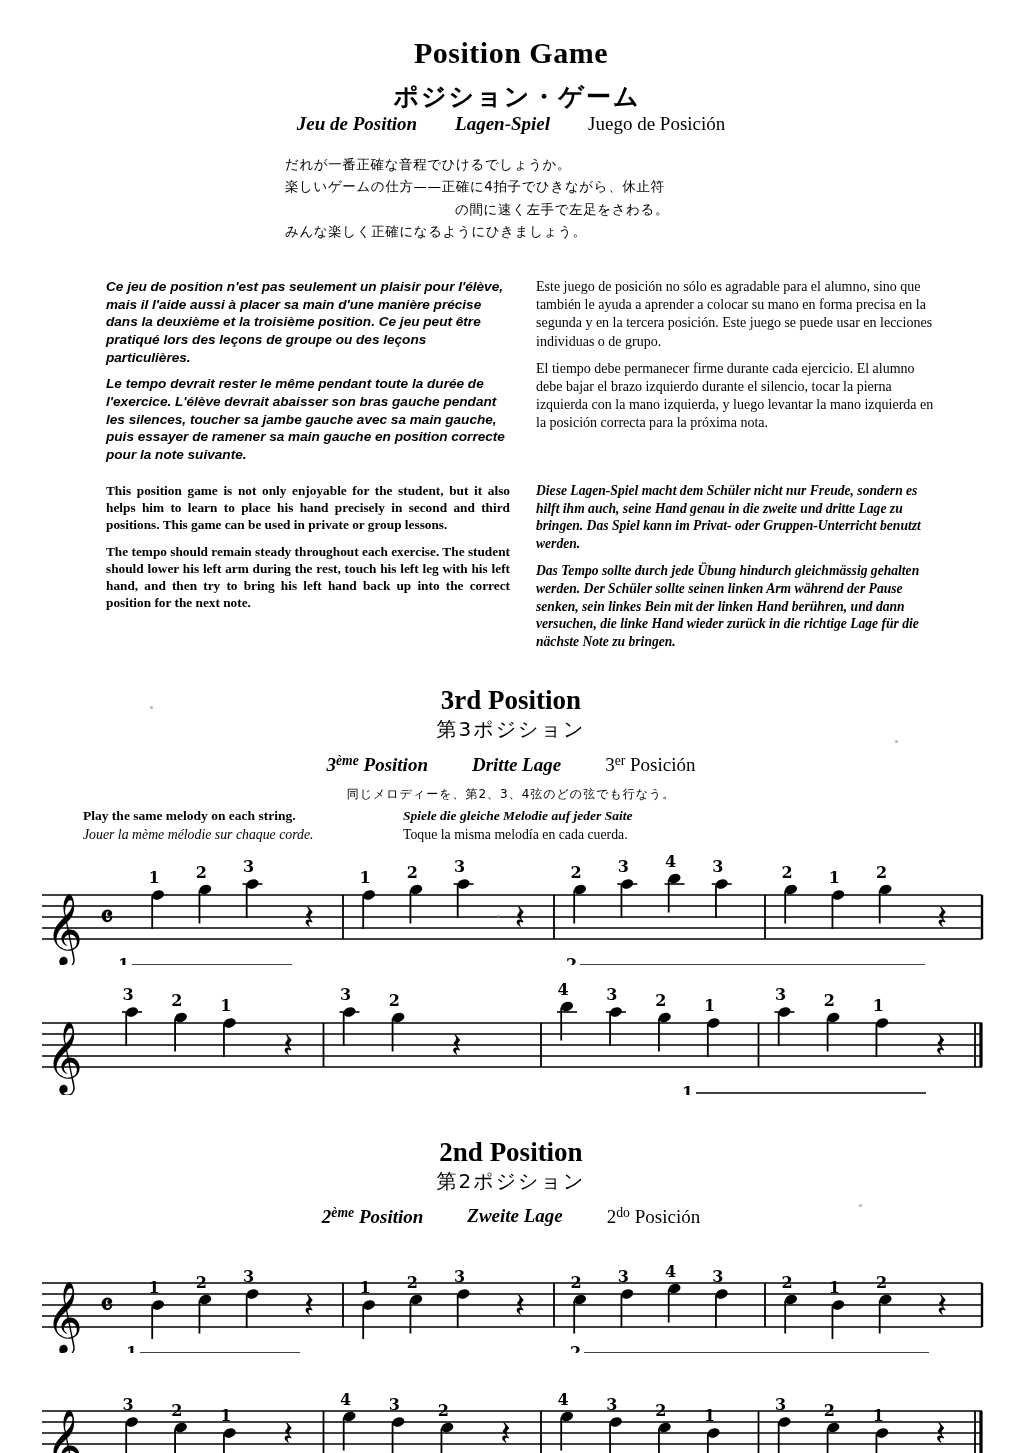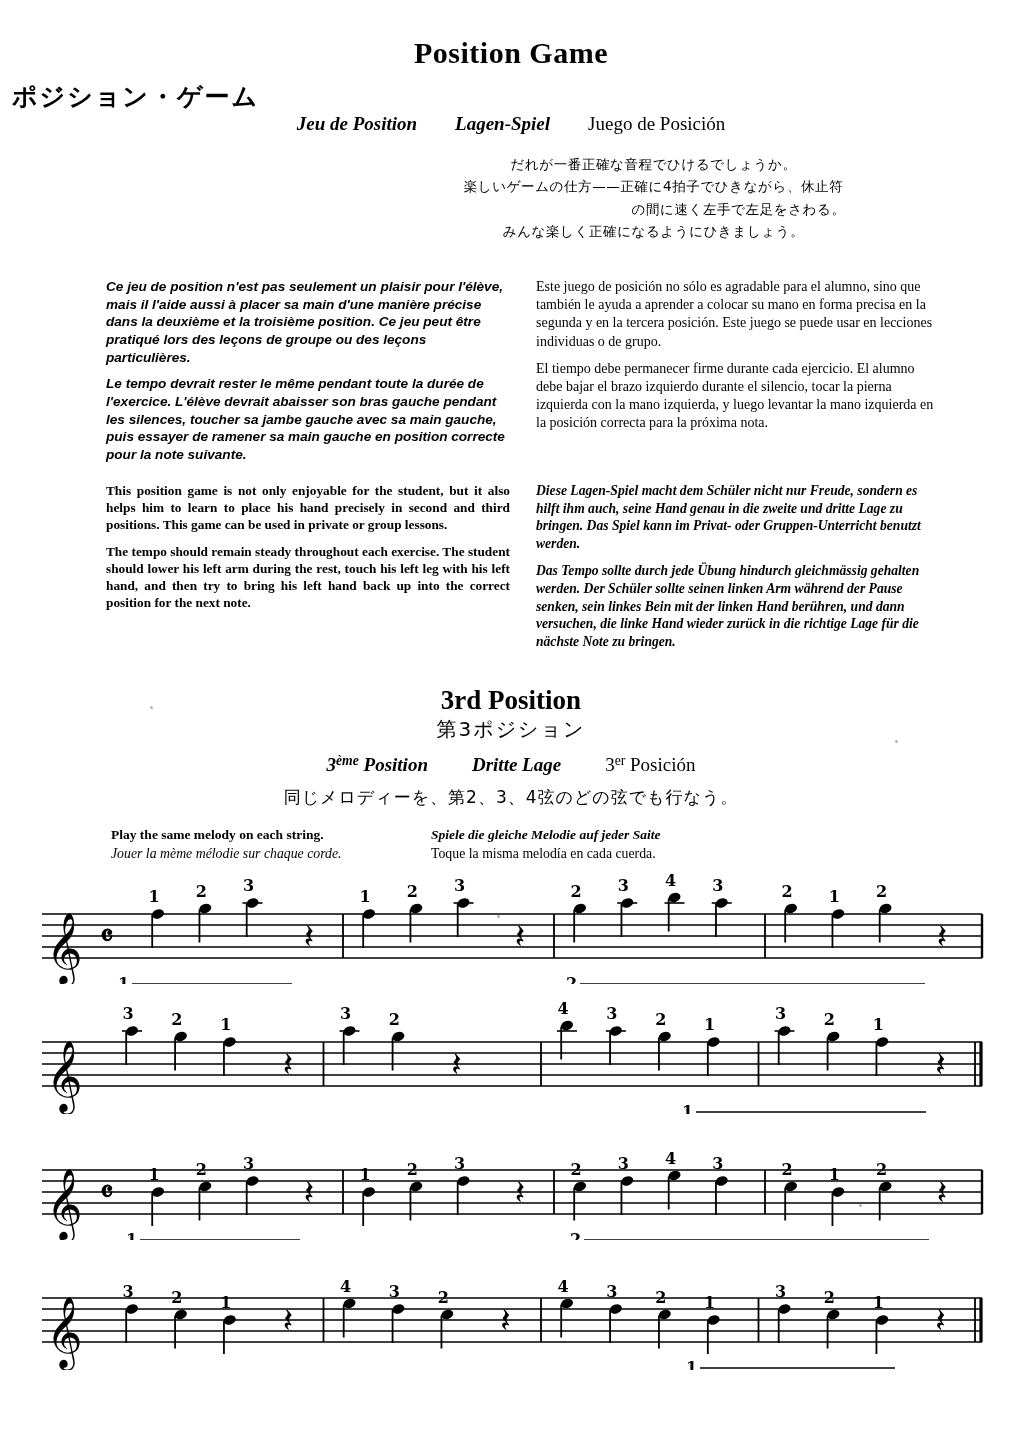--- a/index.html
+++ b/index.html
@@ -17,20 +17,21 @@
   .main-title{
     text-align:center;
     font-family:"Liberation Serif", serif;
     font-weight:bold;
     font-size:30px;
     letter-spacing:0.5px;
     margin:0;
     padding-top:36px;
   }
   .jp-title{
+    text-align:center;
     font-family:"DejaVu Sans", sans-serif;
     font-size:25px;
     font-weight:bold;
     letter-spacing:2px;
     margin:10px 0 0 12px;
   }
   .lang-row{
     display:flex;
     justify-content:center;
     align-items:baseline;
@@ -43,21 +44,20 @@
   .lang-es{font-style:normal;font-weight:normal;}
 
   
   .jp-intro{
     font-family:"DejaVu Sans", sans-serif;
     font-size:13.5px;
     line-height:1.65;
     letter-spacing:0.6px;
     margin-top:18px;
     padding-left:285px;
-    text-align:center;
   }
   .jp-intro .l2{}
   .jp-intro .l3{padding-left:170px;}
   .jp-intro .l4{padding-left:-0px;}
 
   
   .text-grid{
     position:relative;
     margin-top:20px;
     padding:0 82px 0 106px;
@@ -111,28 +111,28 @@
     justify-content:center;
     align-items:baseline;
     gap:44px;
     margin-top:10px;
     font-size:19px;
   }
   .sup{font-size:0.72em;vertical-align:0.42em;}
   .section-jp-note{
     text-align:center;
     font-family:"DejaVu Sans", sans-serif;
-    font-size:17px;
+    font-size:12px;
     letter-spacing:1px;
     margin-top:10px;
   }
   .instr-grid{
     display:flex;
-    margin-top:18px;
-    padding-left:111px;
+    margin-top:5px;
+    padding-left:83px;
   }
   .instr-col{width:320px;}
   .ins-en{font-weight:bold;font-size:13.5px;font-family:"Liberation Serif",serif;}
   .ins-de{font-weight:bold;font-style:italic;font-size:13.5px;font-family:"Liberation Serif",serif;}
   .ins-fr{font-style:italic;font-size:13.8px;font-family:"Liberation Serif",serif;margin-top:3px;}
   .ins-es{font-size:13.8px;font-family:"Liberation Serif",serif;margin-top:3px;}
 
   .staff-wrap{position:relative;margin-top:6px;}
   svg{display:block;}
   .speck{position:absolute;background:#777;border-radius:50%;opacity:.55;}
@@ -322,20 +322,29 @@
         <line x1="876.45" y1="41" x2="876.45" y2="74" stroke="#000" stroke-width="1.8"></line>
         <text x="878.25" y="28" font-size="16px" font-family="&quot;DejaVu Serif&quot;, serif" font-weight="bold" fill="#000" text-anchor="middle">1</text>
         <text x="935.125" y="74.1" font-size="34px" font-family="&quot;DejaVu Sans&quot;, sans-serif" fill="#000">𝄽</text>
         <line x1="975" y1="40" x2="975" y2="84" stroke="#000" stroke-width="1.8"></line>
         <line x1="981" y1="40" x2="981" y2="84" stroke="#000" stroke-width="3.2"></line>
         <text x="682" y="115" font-size="16px" font-family="&quot;DejaVu Serif&quot;, serif" font-weight="bold" fill="#000">1</text>
         <line x1="696" y1="110" x2="926" y2="110" stroke="#000" stroke-width="1.5"></line>
       </svg>
   </div>
 
+  <div style="margin-top:42px;">
+    <div class="section-title">2nd Position</div>
+    <div class="section-jp">第2ポジション</div>
+    <div class="section-lang">
+      <span style="font-style:italic;font-weight:bold;"><span>2</span><span class="sup">ème</span> <span>Position</span></span>
+      <span style="font-style:italic;font-weight:bold;">Zweite Lage</span>
+      <span><span>2</span><span class="sup">do</span> <span>Posición</span></span>
+    </div>
+  </div>
 
   <div class="staff-wrap" style="margin-top:16px;">
     <svg id="sv-staff-2nd-1" width="1022" height="110">
         <line x1="42" y1="40" x2="982" y2="40" stroke="#000" stroke-width="1.6"></line>
         <line x1="42" y1="51" x2="982" y2="51" stroke="#000" stroke-width="1.6"></line>
         <line x1="42" y1="62" x2="982" y2="62" stroke="#000" stroke-width="1.6"></line>
         <line x1="42" y1="73" x2="982" y2="73" stroke="#000" stroke-width="1.6"></line>
         <line x1="42" y1="84" x2="982" y2="84" stroke="#000" stroke-width="1.6"></line>
         <text x="46" y="95" font-size="62px" font-family="&quot;DejaVu Sans&quot;, sans-serif" fill="#000">𝄞</text>
         <text x="100" y="71.9" font-size="30px" font-family="&quot;DejaVu Serif&quot;, serif" font-weight="bold" fill="#000">𝄴</text>

